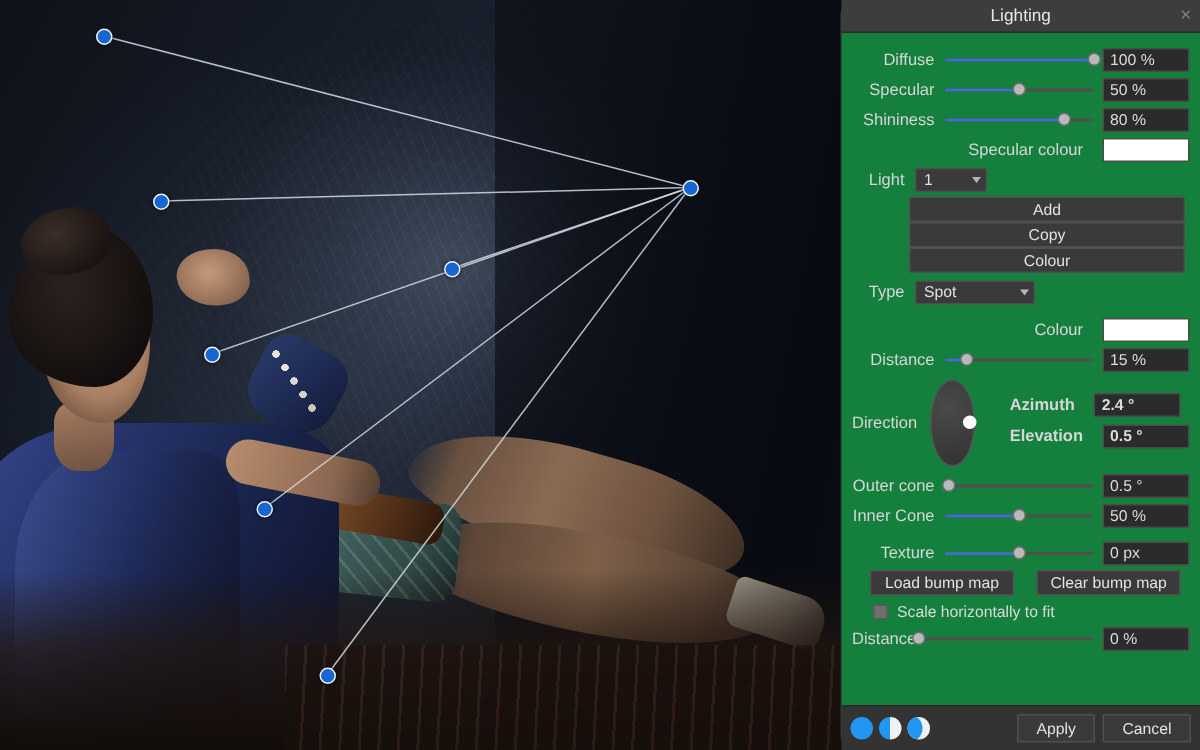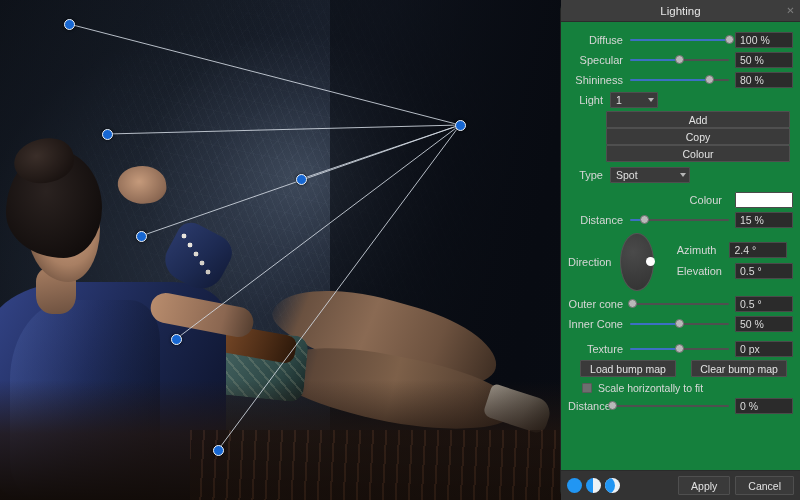--- a/index.html
+++ b/index.html
@@ -244,21 +244,21 @@
   .dialrow { display: flex; align-items: center; height: 62px; margin-bottom: 2px; }
   .dial {
     position: relative; width: 58px; height: 58px; border-radius: 50%;
     background: radial-gradient(circle at 38% 32%, #4a4a4a 0%, #3b3b3b 60%, #323232 100%);
     border: 1px solid #545454; margin-left: 2px;
   }
   .dial .dot {
     position: absolute; width: 9px; height: 9px; border-radius: 50%;
     background: #ffffff; right: -2px; top: 23px;
   }
-  .dialfields { margin-left: 23px; }
+  .dialfields { margin-left: 23px; font-weight: bold; }
   .dialfields .row { margin-bottom: 4px; }
 
   
   .cbrow { display: flex; align-items: center; height: 15px; margin: 0 0 2px 14px; }
   .cb {
     width: 10px; height: 10px; background: #6e6e6e; border: 1px solid #5a5a5a;
     border-radius: 1px; margin-right: 6px; flex: 0 0 auto;
   }
   .cbl { font-size: 10.5px; color: #d8d8d8; }
 
@@ -364,20 +364,25 @@
       <span class="lab w60">Shininess</span>
       <span class="slider">
         <span class="groove"></span>
         <span class="fill" style="width: 80%;"></span>
         <span class="knob" style="left: 80%;"></span>
       </span>
       <span class="val">80 %</span>
     </div>
 
     
+    <div class="row">
+      <span class="spacer"></span>
+      <span class="lab">Specular colour</span>
+      <span class="swatch"></span>
+    </div>
 
     
 
     
 
     
     <div class="row">
       <span class="lab w40">Light</span>
       <span class="combo light">
         <span class="cv">1</span>

